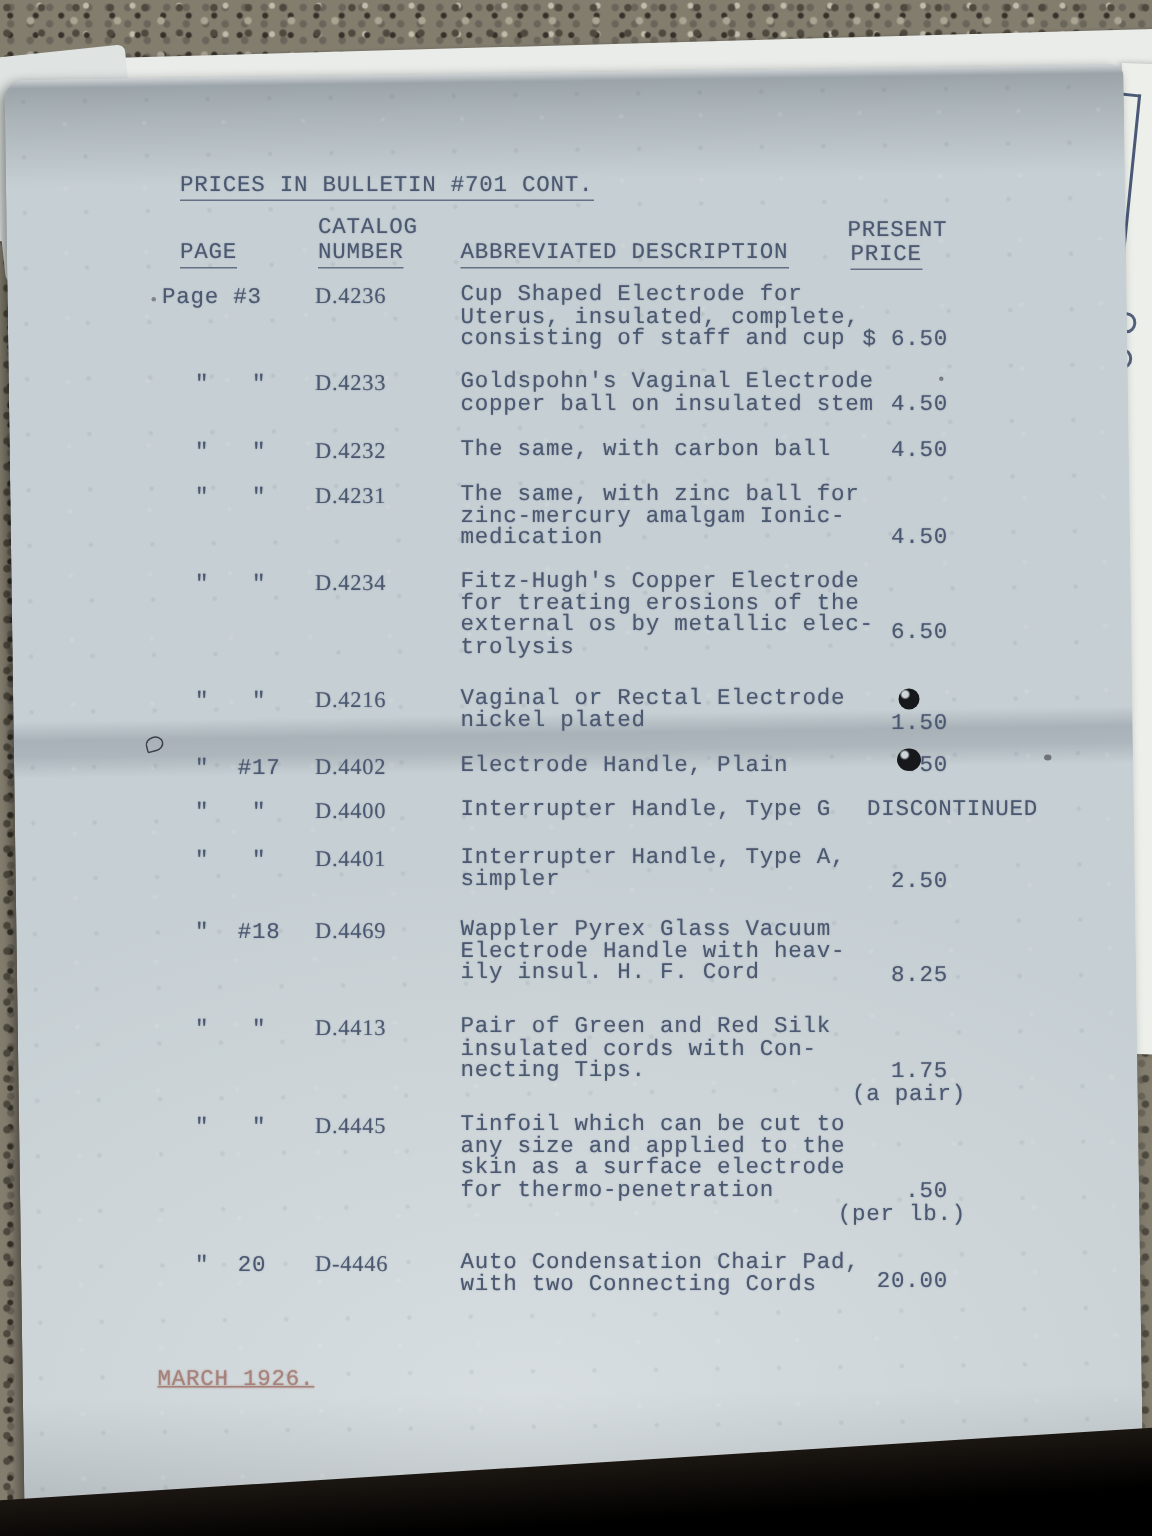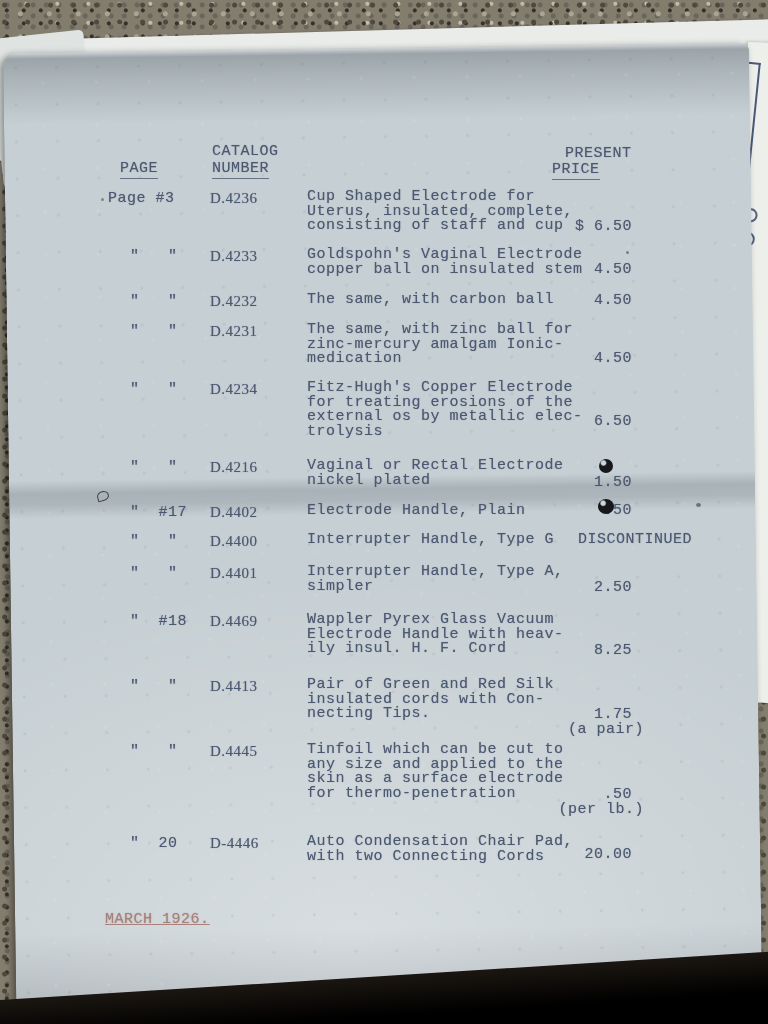--- a/index.html
+++ b/index.html
@@ -85,26 +85,28 @@
   <div class="sheet-right">
     <div class="ruled-bracket"></div>
     <div class="ring r1"></div>
     <div class="ring r2"></div>
   </div>
 
   <div class="main-page"></div>
 
   <div class="text-layer">
 
+    <span class="abs uline" style="left:120px;top:115px;">PRICES IN BULLETIN #701 CONT.</span>
 
     <span class="abs" style="left:212px;top:143px;">CATALOG</span>
     <span class="abs" style="left:565px;top:145px;">PRESENT</span>
     <span class="abs uline" style="left:120px;top:160px;">PAGE</span>
     <span class="abs uline" style="left:212px;top:160px;">NUMBER</span>
-    <span class="abs uline" style="left:552px;top:161px;">PRICE</span>
+    <span class="abs uline" style="left:307px;top:160px;">ABBREVIATED DESCRIPTION</span>
+    <span class="abs uline" style="left:567px;top:161px;">PRICE</span>
 
     <div class="row" style="top:190px;">
       <span class="c-page">Page #3</span>
       <span class="c-cat">D.4236</span>
       <span class="c-desc">Cup Shaped Electrode for
 Uterus, insulated, complete,
 consisting of staff and cup</span>
       <span class="c-price" style="top:30px;">$ 6.50</span>
     </div>
 

